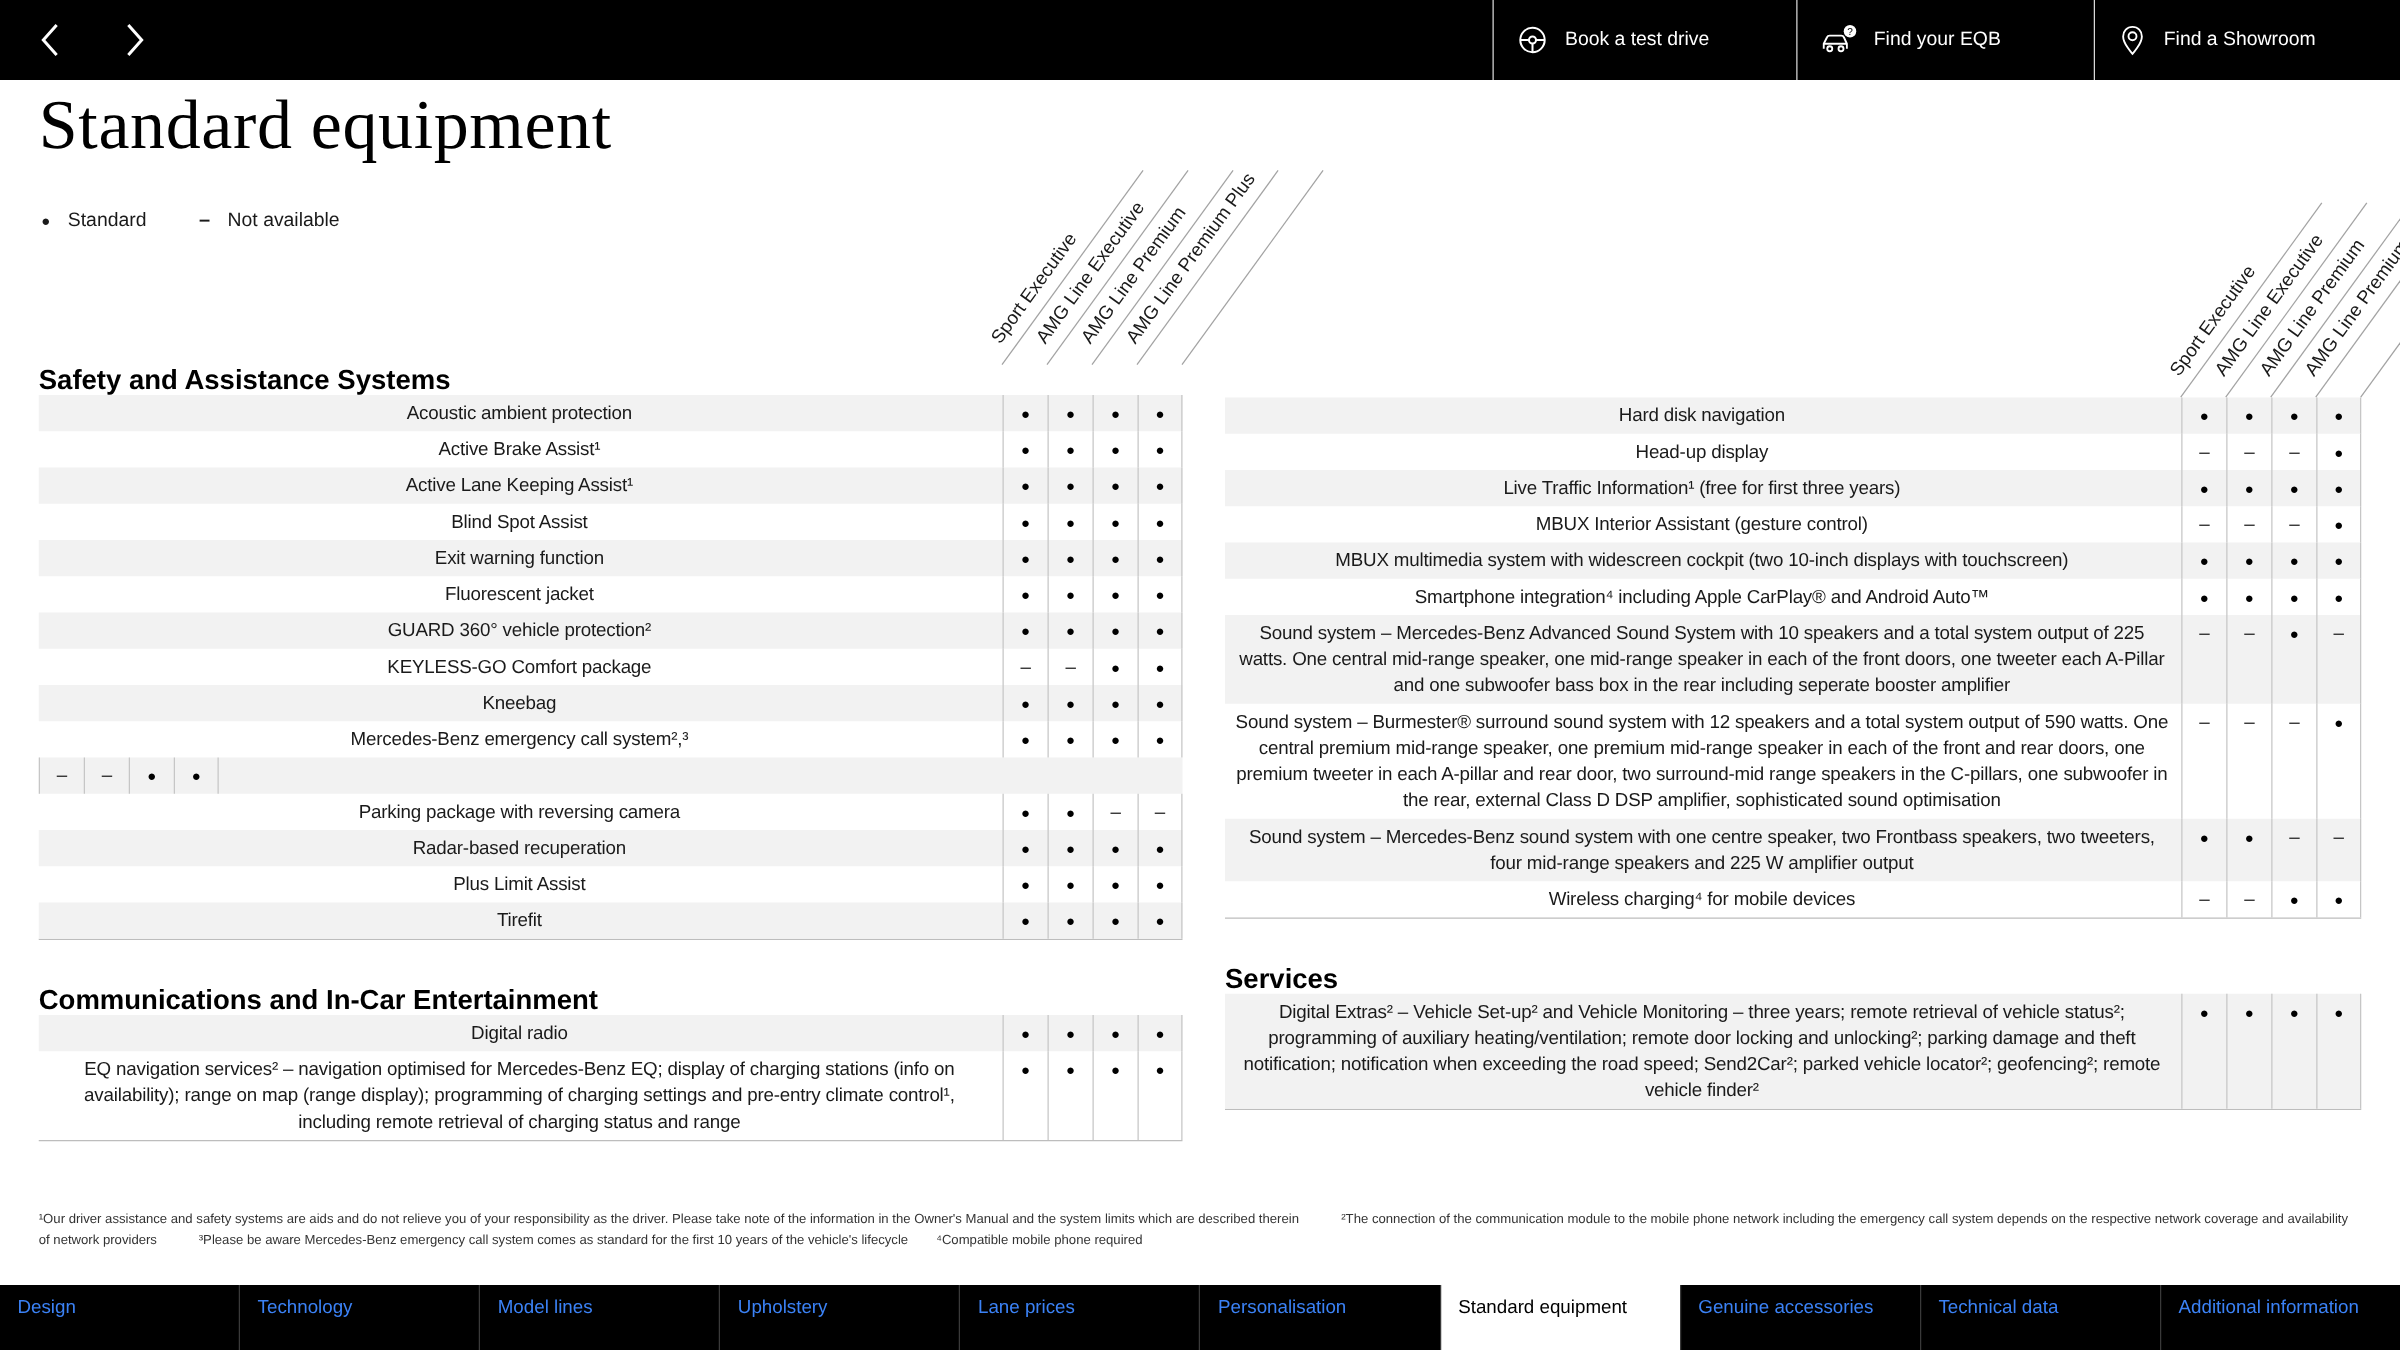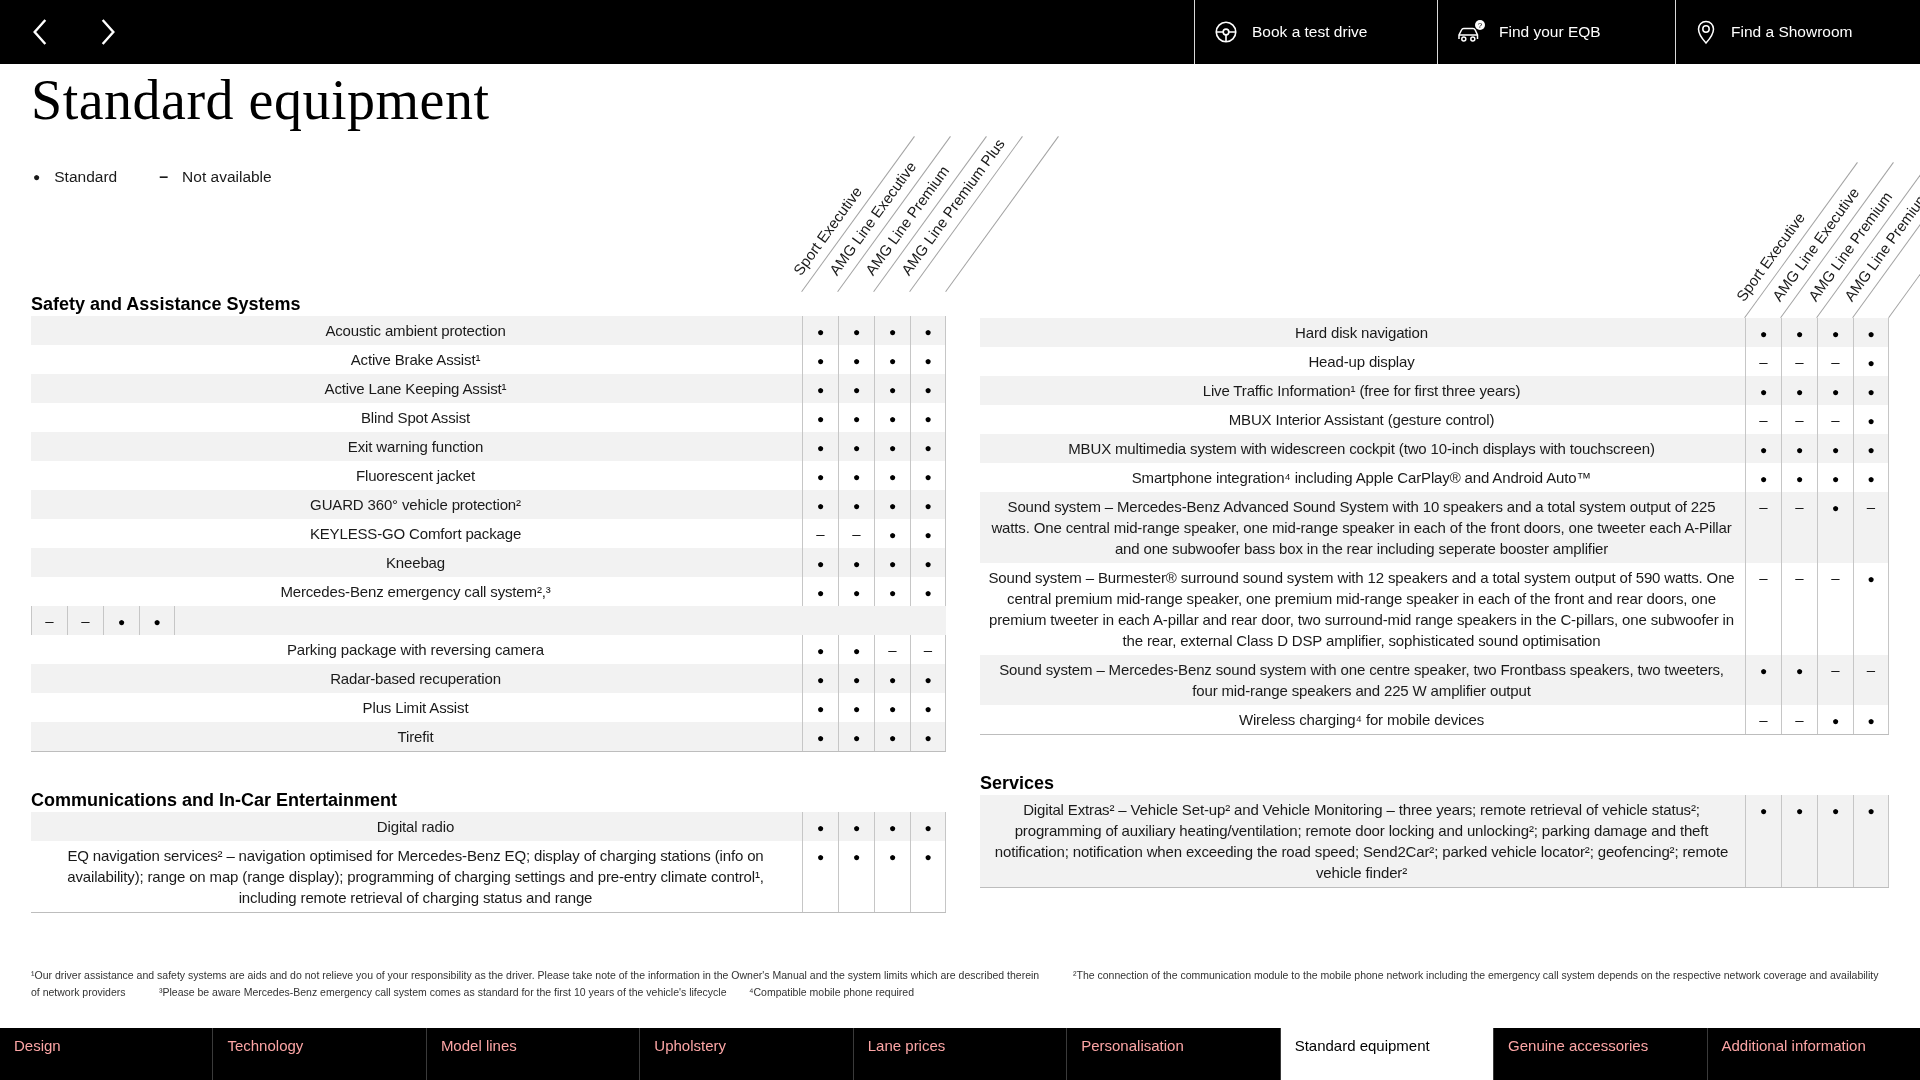--- a/index.html
+++ b/index.html
@@ -32,39 +32,39 @@
   .diag-header { position:relative; }
   #left-table  .diag-header { height:152px; }
   #right-table .diag-header { height:178px; }
   .diag-label { position:absolute; bottom:0; width:192px; border-bottom:1px solid #a3a3a3;
                 transform-origin:0 100%; transform:rotate(-54deg);
                 font-size:15px; white-space:nowrap; padding:0 0 6px 12px; color:#1a1a1a; }
   .diag-line-only { height:0; padding:0; }
 
   .section { border-bottom:1px solid #bdbdbd; }
   .section + .section { margin-top:36px; }
-  .sec-heading { font-size:18px; font-weight:bold; line-height:20px; padding:2px 0; color:#000; }
+  .sec-heading { font-size:22px; font-weight:bold; line-height:20px; padding:2px 0; color:#000; }
 
   .row { display:flex; min-height:29px; }
   .row.shaded { background:#f2f2f2; }
   .row-label { flex:1; padding:4px 10px 4px 8px; font-size:15px; line-height:21px; letter-spacing:-.15px;text-align:center; }
   .marks { display:flex; }
   .mark-cell { width:36px; border-left:1px solid #c6c6c6; text-align:center; padding-top:4px; line-height:21px; }
   .mark-cell:last-child { border-right:1px solid #c6c6c6; }
   .dot-mark { font-size:12px; color:#000; }
   .dash-mark { font-size:15px; color:#1a1a1a; }
 
   
   .footnotes { position:absolute; left:31px; top:969px; width:1862px; font-size:10.5px; color:#333; }
   .fn-line { position:relative; height:17px; white-space:nowrap; }
   .fn-abs { position:absolute; top:0; }
 
   
   .bottom-nav { position:absolute; left:0; bottom:0; width:100%; height:52px; background:#000; display:flex; }
-  .nav-tab { flex:1; color:#fca5a5; font-size:15px; padding:9px 0 0 14px; border-left:1px solid #3a3a3a; cursor:pointer; }
+  .nav-tab { flex:1; color:#3b82f6; font-size:15px; padding:9px 0 0 14px; border-left:1px solid #3a3a3a; cursor:pointer; }
   .nav-tab:first-child { border-left:none; }
   .nav-tab.active { background:#fff; color:#000; }
 </style>
 </head>
 <body>
 
 <div class="stage">
 
   <header class="topbar">
     <div class="nav-arrows">
@@ -430,16 +430,17 @@
 
   <nav class="bottom-nav" id="bottom-nav">
       <div class="nav-tab">Design</div>
       <div class="nav-tab">Technology</div>
       <div class="nav-tab">Model lines</div>
       <div class="nav-tab">Upholstery</div>
       <div class="nav-tab">Lane prices</div>
       <div class="nav-tab">Personalisation</div>
       <div class="nav-tab active">Standard equipment</div>
       <div class="nav-tab">Genuine accessories</div>
+      <div class="nav-tab">Technical data</div>
       <div class="nav-tab">Additional information</div>
     </nav>
 
 </div>
 
 </body></html>

